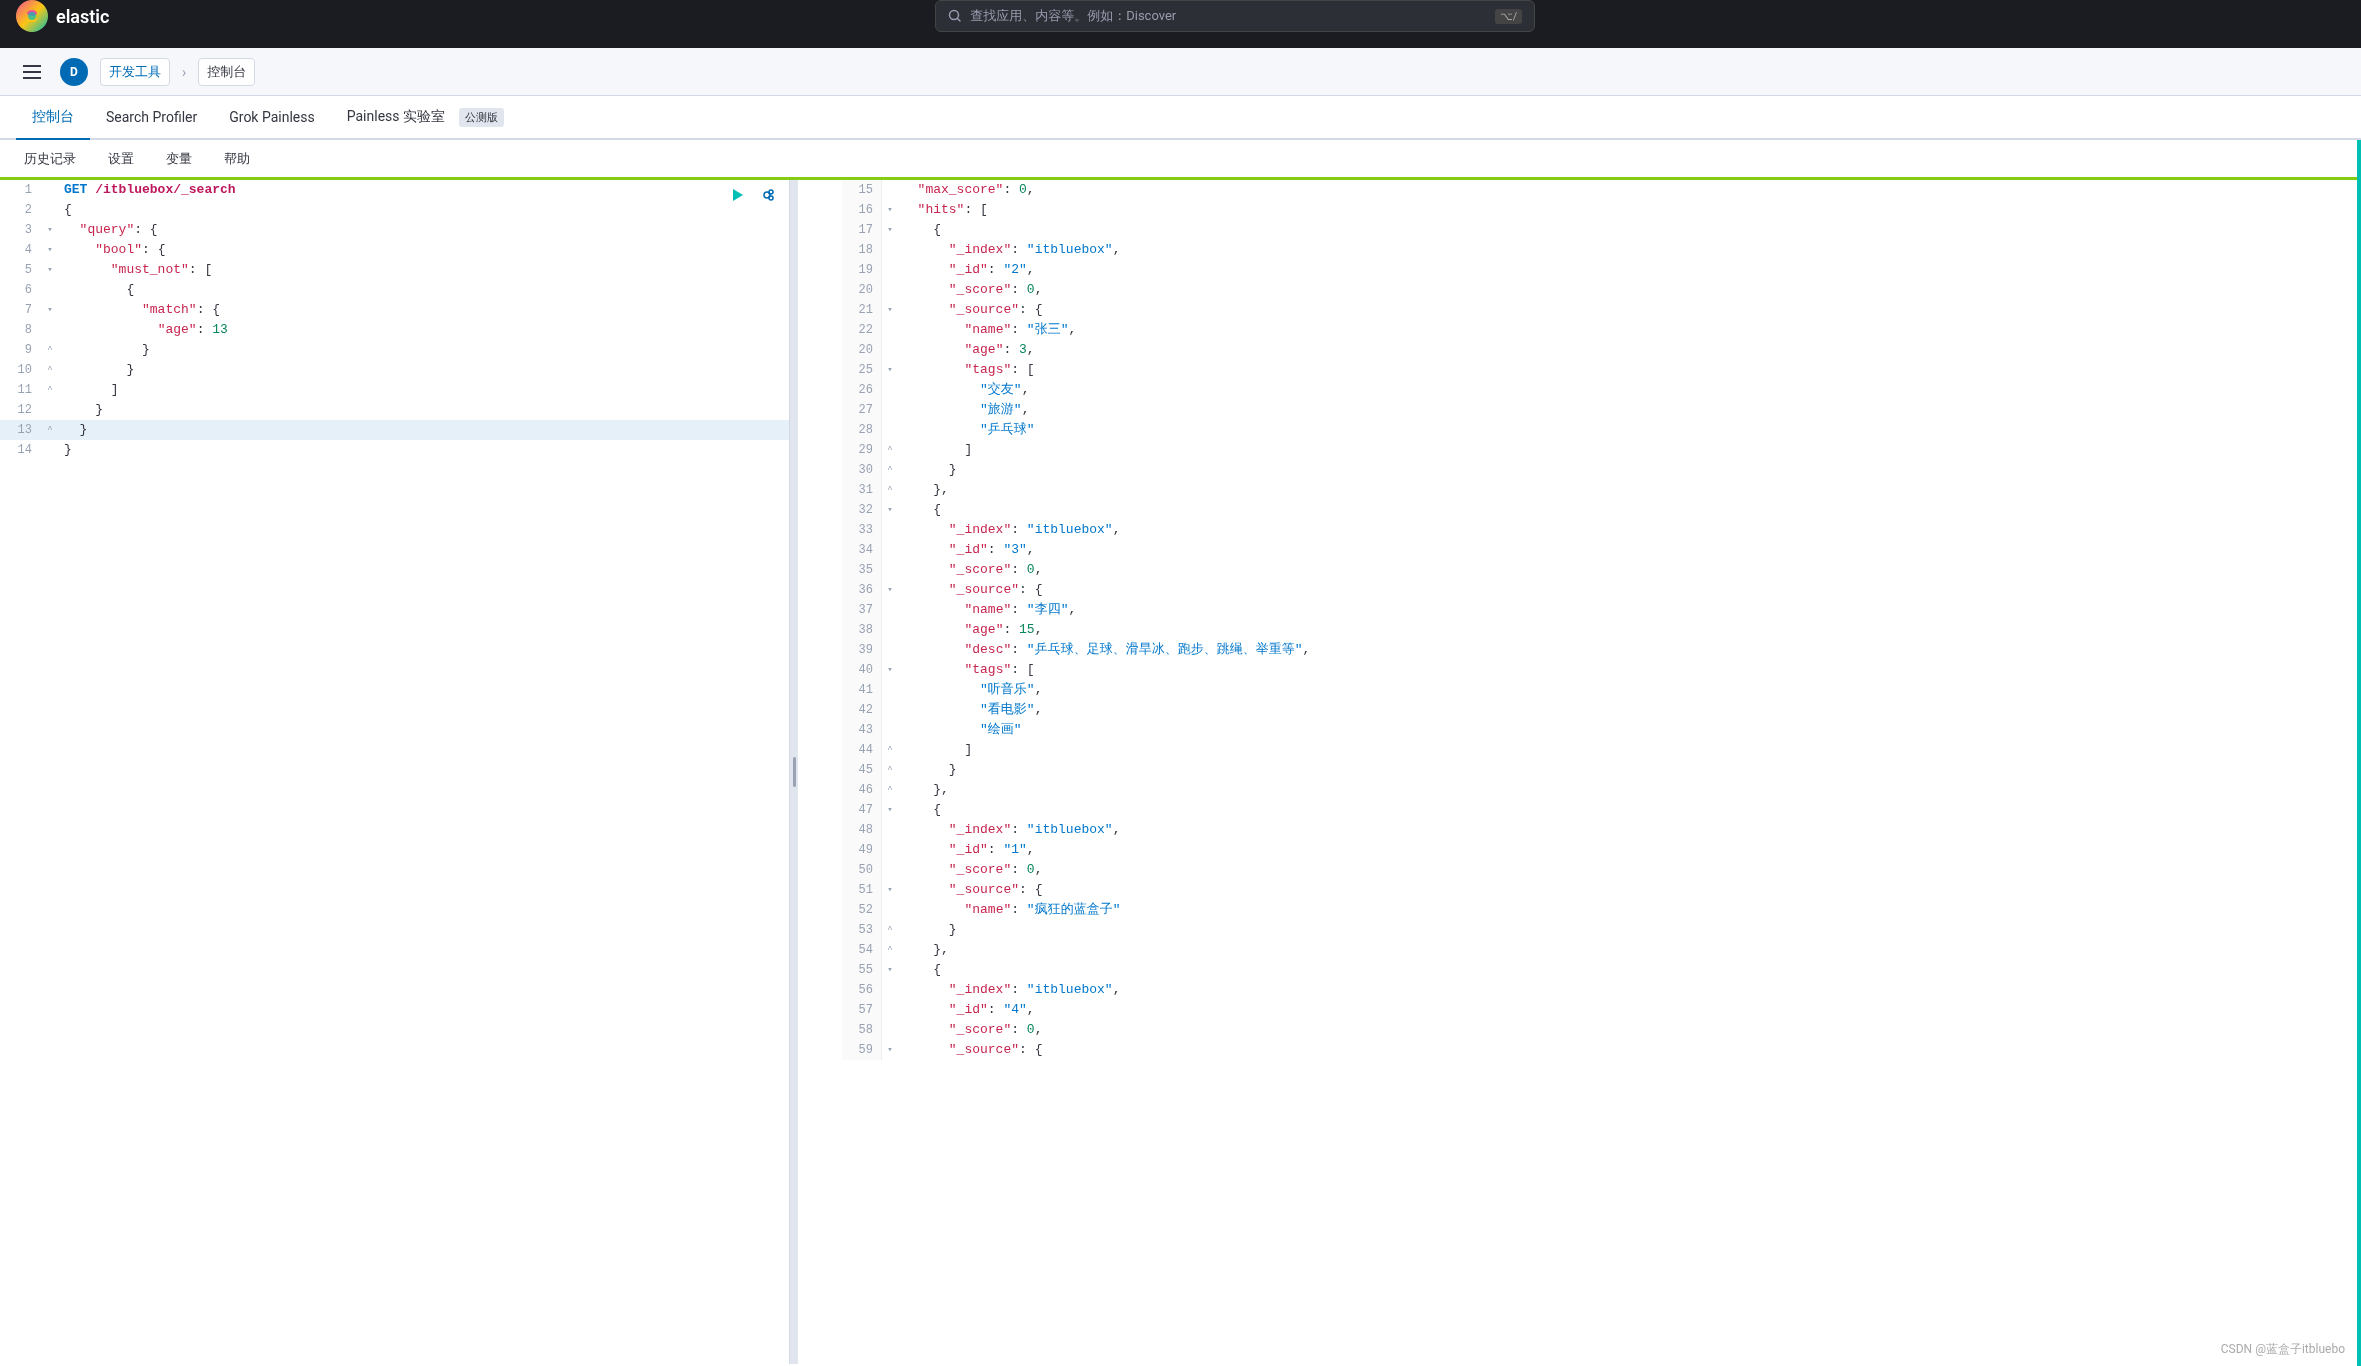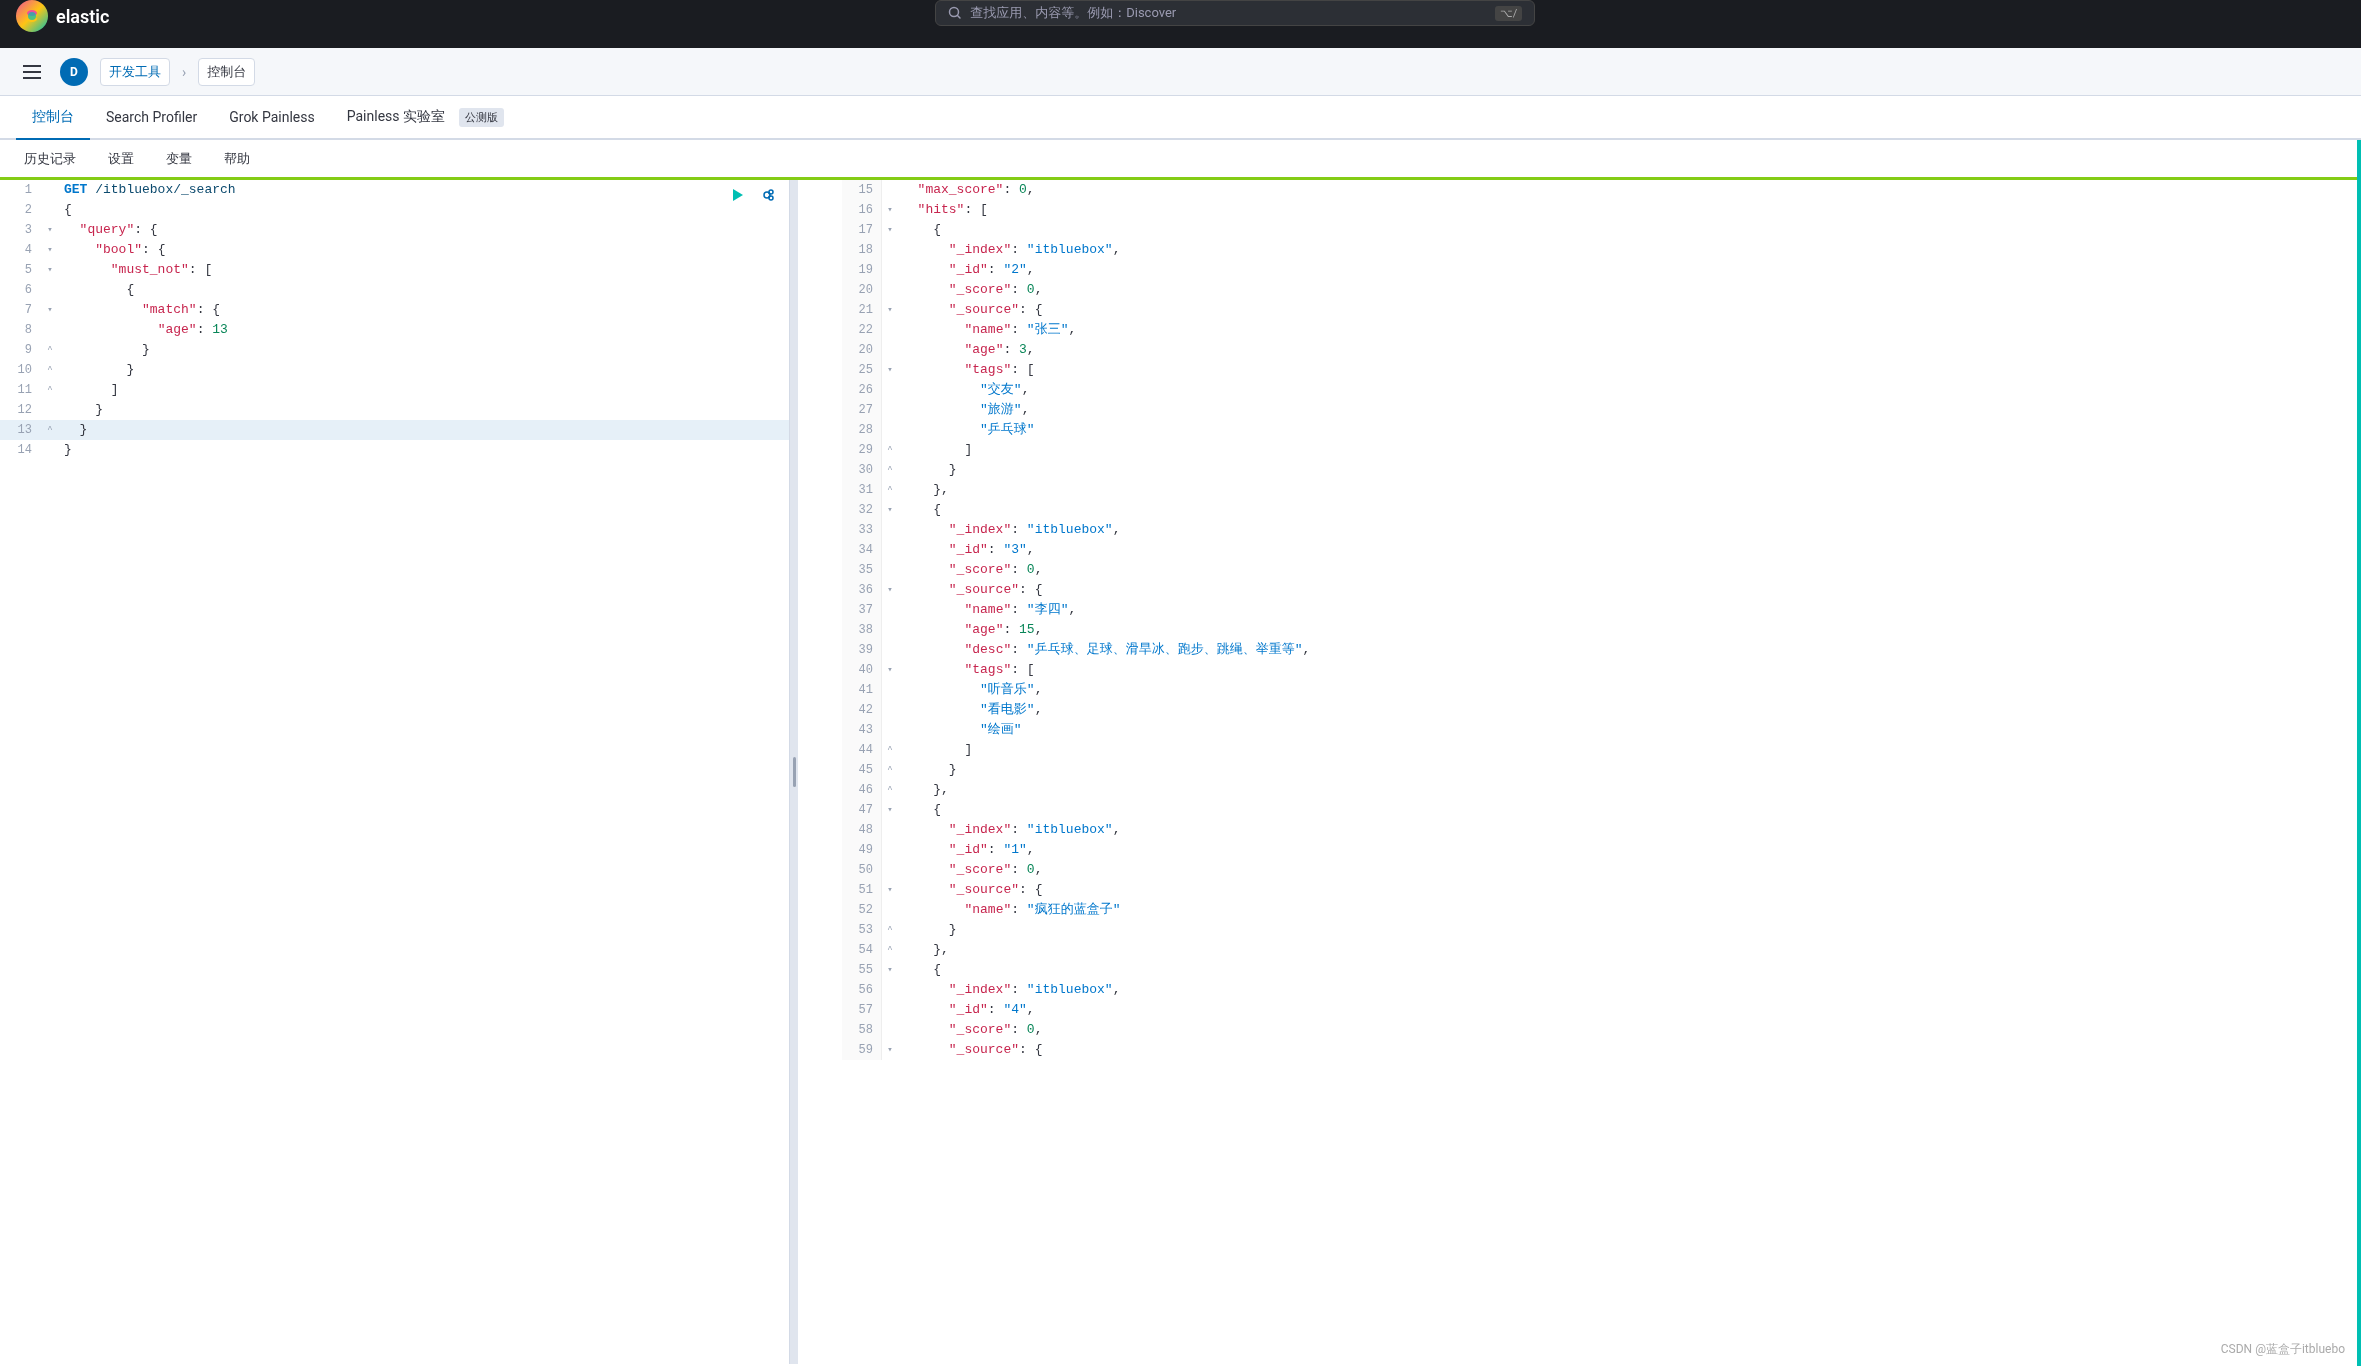--- a/index.html
+++ b/index.html
@@ -26,21 +26,21 @@
       display: flex; align-items: center; justify-content: center;
     }
     .logo-text { color: #fff; font-size: 18px; font-weight: 600; }
     .search-bar {
       flex: 1;
       max-width: 600px;
       margin: 0 auto;
       background: #2c2f35;
       border: 1px solid #444;
       border-radius: 6px;
-      height: 26px;
+      height: 32px;
       display: flex;
       align-items: center;
       padding: 0 12px;
       gap: 8px;
       color: #9a9ab0;
       font-size: 13px;
     }
     .search-shortcut {
       margin-left: auto;
       background: #444;
@@ -271,21 +271,21 @@
       padding-left: 4px;
       white-space: pre;
       color: #343741;
     }
 
     
     .kw { color: #0077cc; }         
     .str { color: #c7254e; }        
     .num { color: #098658; }        
     .method { color: #0077cc; font-weight: 600; }
-    .url { color: #0c4a6e; }
+    .url { color: #be185d; font-weight: bold; }
 
     
     .resize-handle {
       width: 8px;
       cursor: col-resize;
       background: #e0e5ee;
       display: flex;
       align-items: center;
       justify-content: center;
     }

